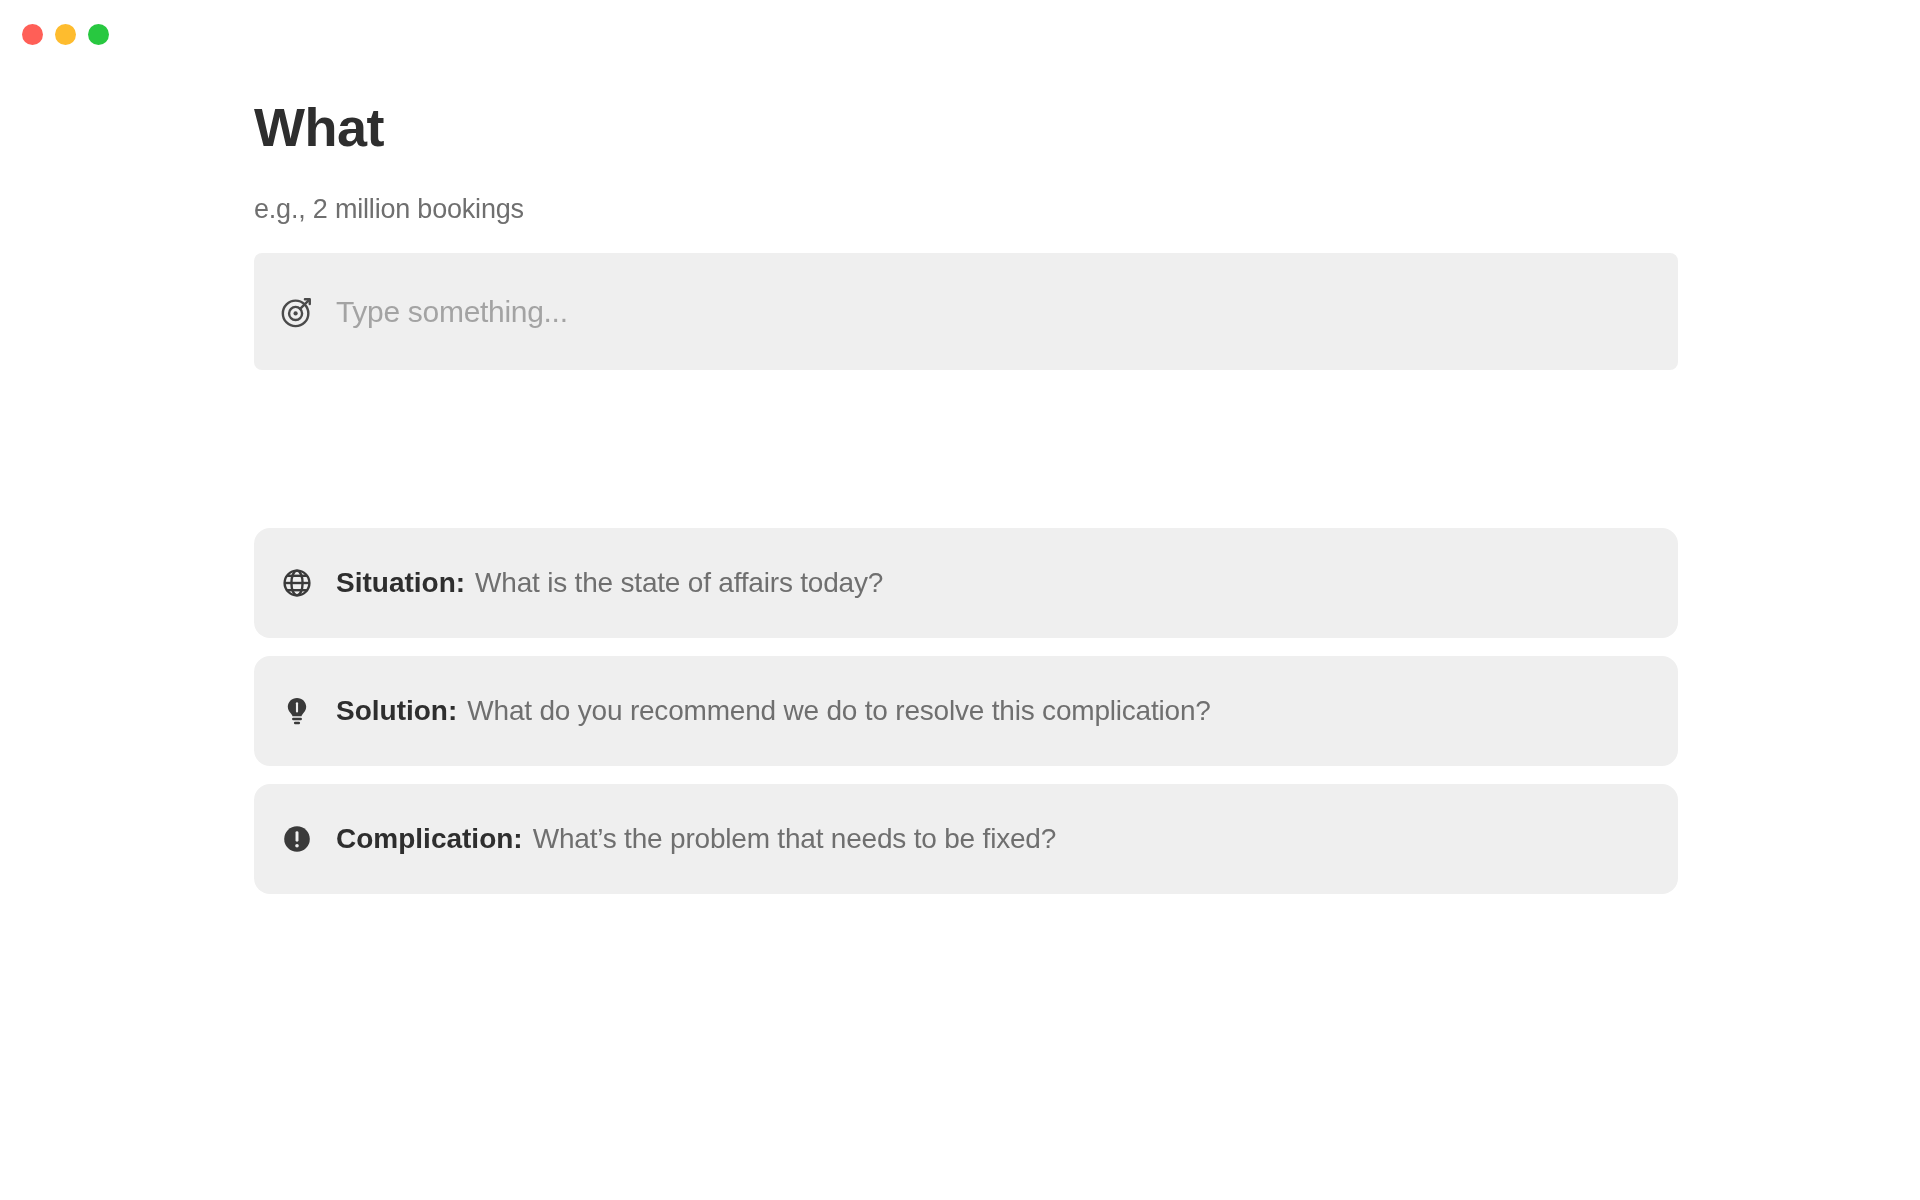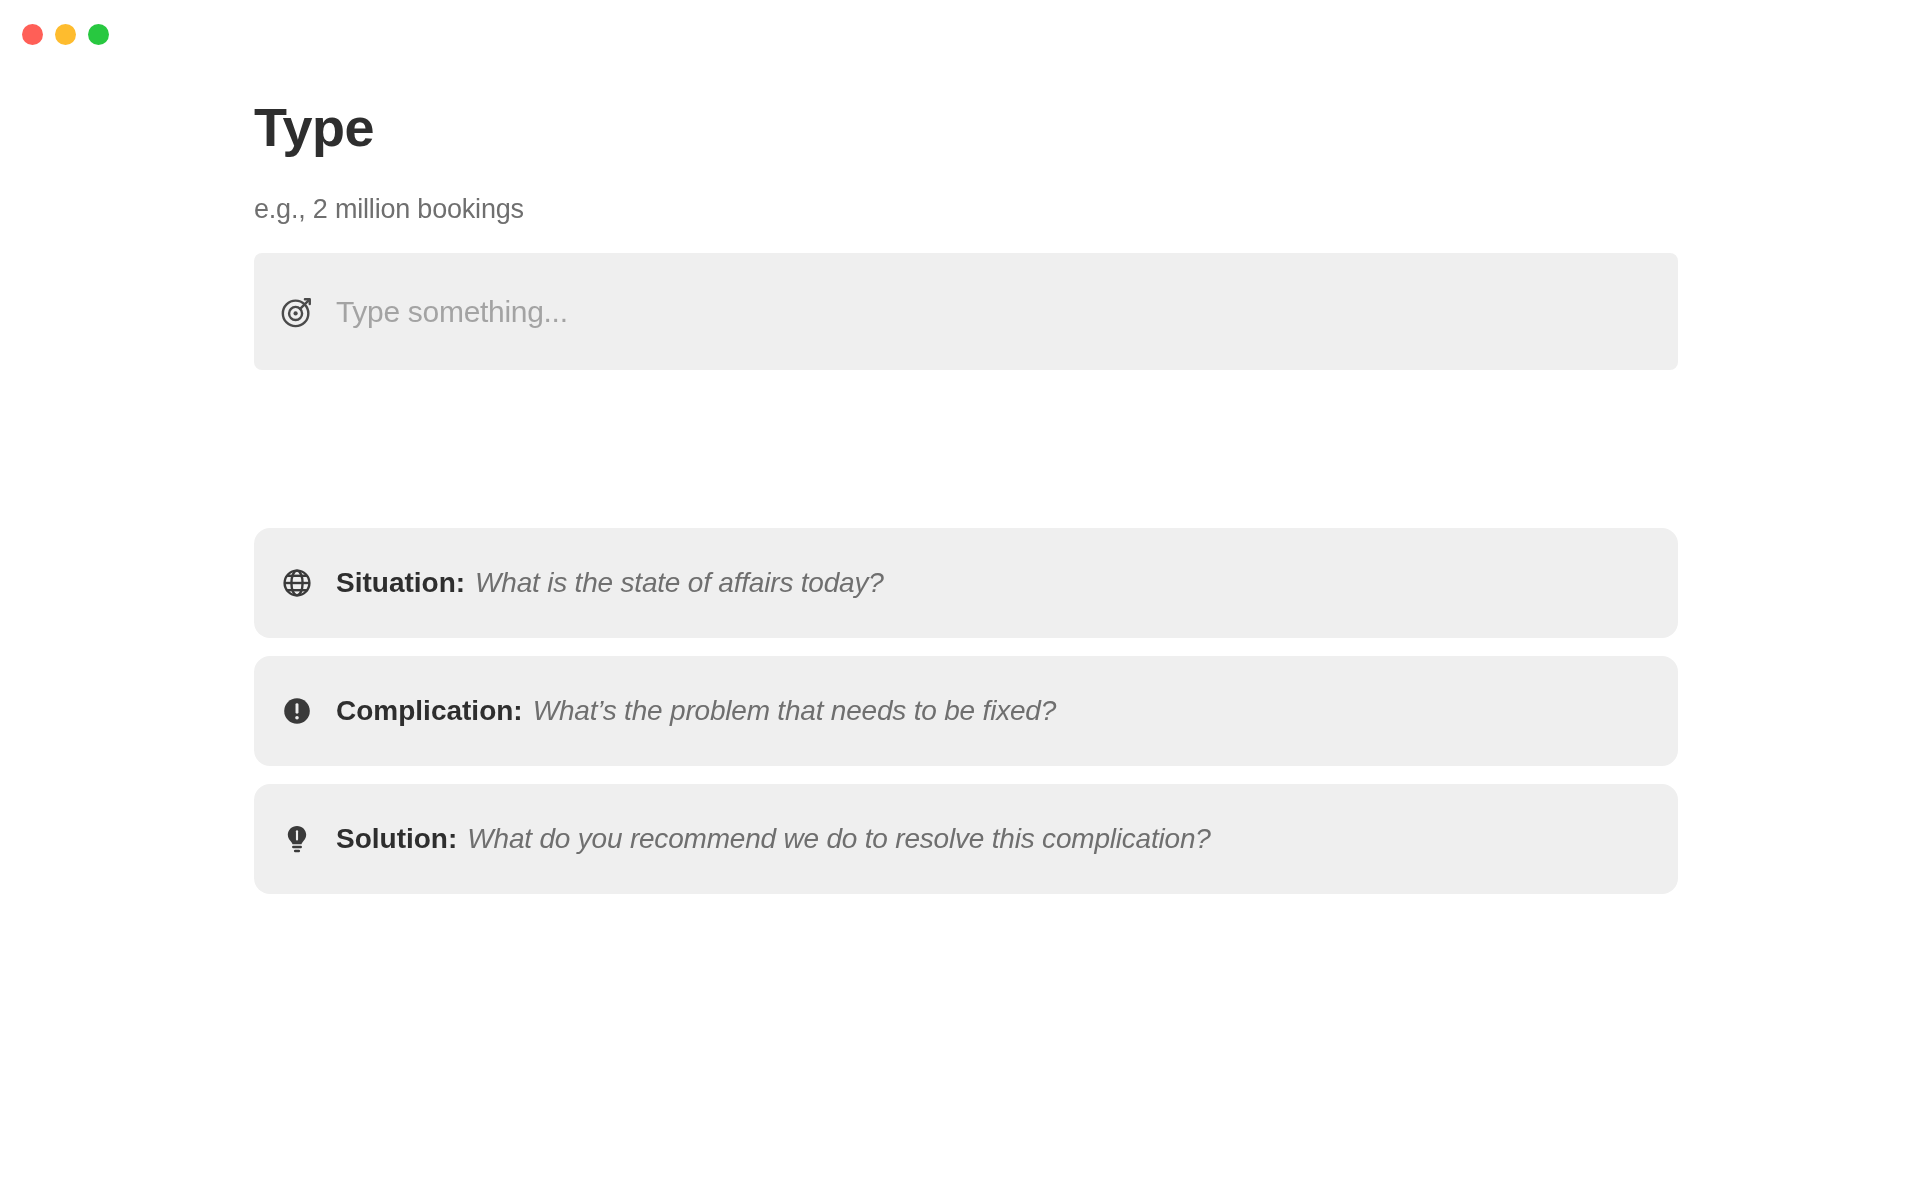--- a/index.html
+++ b/index.html
@@ -127,42 +127,41 @@
   .row .label {
     font-size: 28px;
     font-weight: bold;
     color: #2e2e2e;
     margin-right: 10px;
     white-space: nowrap;
   }
 
   .row .prompt {
     font-size: 28px;
-    font-style: italic;
     color: #6f6f6f;
     letter-spacing: -0.2px;
     white-space: nowrap;
   }
 
   svg { display: block; }
 </style>
 </head>
 <body>
 
 <div class="window">
 
   <div class="titlebar">
     <div class="light close"></div>
     <div class="light minimize"></div>
     <div class="light zoom"></div>
   </div>
 
   <div class="content">
 
-    <h1 class="section-title">Type</h1>
+    <h1 class="section-title">What</h1>
 
     <p class="hint">e.g., 2 million bookings</p>
 
     <div class="field">
       <span class="icon">
         <svg width="34" height="34" viewBox="0 0 24 24" fill="none" stroke="currentColor" stroke-width="1.7">
           <circle cx="11" cy="13" r="9"></circle>
           <circle cx="11" cy="13" r="4.6"></circle>
           <circle cx="11" cy="13" r="1.5" fill="currentColor" stroke="none"></circle>
           <path d="M14.2 9.8 L20.4 3.6" stroke-linecap="round"></path>
@@ -185,36 +184,36 @@
           <path d="M4.4 17.4 H19.6"></path>
         </svg>
       </span>
       <span class="label">Situation:</span>
       <span class="prompt">What is the state of affairs today?</span>
     </div>
 
     <div class="row">
       <span class="icon">
         <svg width="32" height="32" viewBox="0 0 24 24">
-          <circle cx="12" cy="12" r="9.6" fill="currentColor"></circle>
-          <rect x="10.9" y="6.1" width="2.2" height="8.0" rx="1.1" fill="#efefef"></rect>
-          <circle cx="12" cy="17.1" r="1.35" fill="#efefef"></circle>
-        </svg>
-      </span>
-      <span class="label">Complication:</span>
-      <span class="prompt">What’s the problem that needs to be fixed?</span>
-    </div>
-
-    <div class="row">
-      <span class="icon">
-        <svg width="32" height="32" viewBox="0 0 24 24">
           <path d="M12 2.2c-3.9 0-6.9 3.0-6.9 6.7 0 2.6 1.5 4.1 2.6 5.3.6.7.9 1.2.9 1.8h6.8c0-.6.3-1.1.9-1.8 1.1-1.2 2.6-2.7 2.6-5.3 0-3.7-3.0-6.7-6.9-6.7z" fill="currentColor"></path>
           <rect x="8.3" y="17.0" width="7.4" height="1.9" rx="0.9" fill="currentColor"></rect>
           <rect x="9.7" y="20.0" width="4.6" height="1.9" rx="0.9" fill="currentColor"></rect>
           <path d="M12 6.2 L12 12.4" stroke="#efefef" stroke-width="1.6" stroke-linecap="round"></path>
         </svg>
       </span>
       <span class="label">Solution:</span>
       <span class="prompt">What do you recommend we do to resolve this complication?</span>
     </div>
 
+    <div class="row">
+      <span class="icon">
+        <svg width="32" height="32" viewBox="0 0 24 24">
+          <circle cx="12" cy="12" r="9.6" fill="currentColor"></circle>
+          <rect x="10.9" y="6.1" width="2.2" height="8.0" rx="1.1" fill="#efefef"></rect>
+          <circle cx="12" cy="17.1" r="1.35" fill="#efefef"></circle>
+        </svg>
+      </span>
+      <span class="label">Complication:</span>
+      <span class="prompt">What’s the problem that needs to be fixed?</span>
+    </div>
+
   </div>
 </div>
 
 </body></html>

